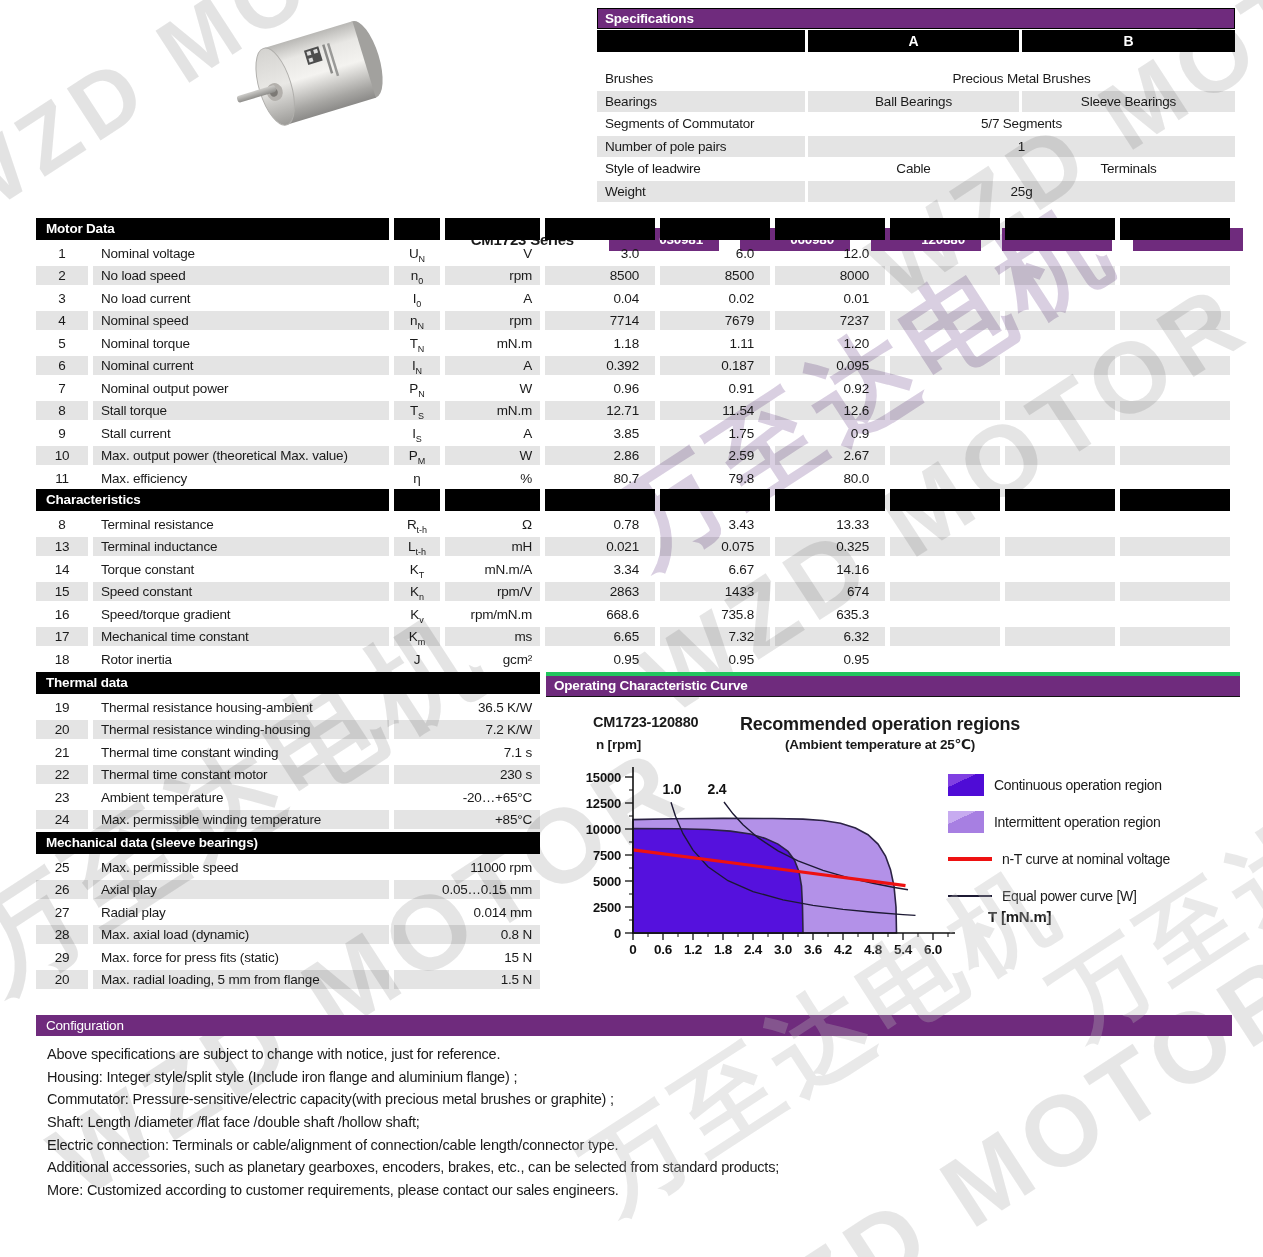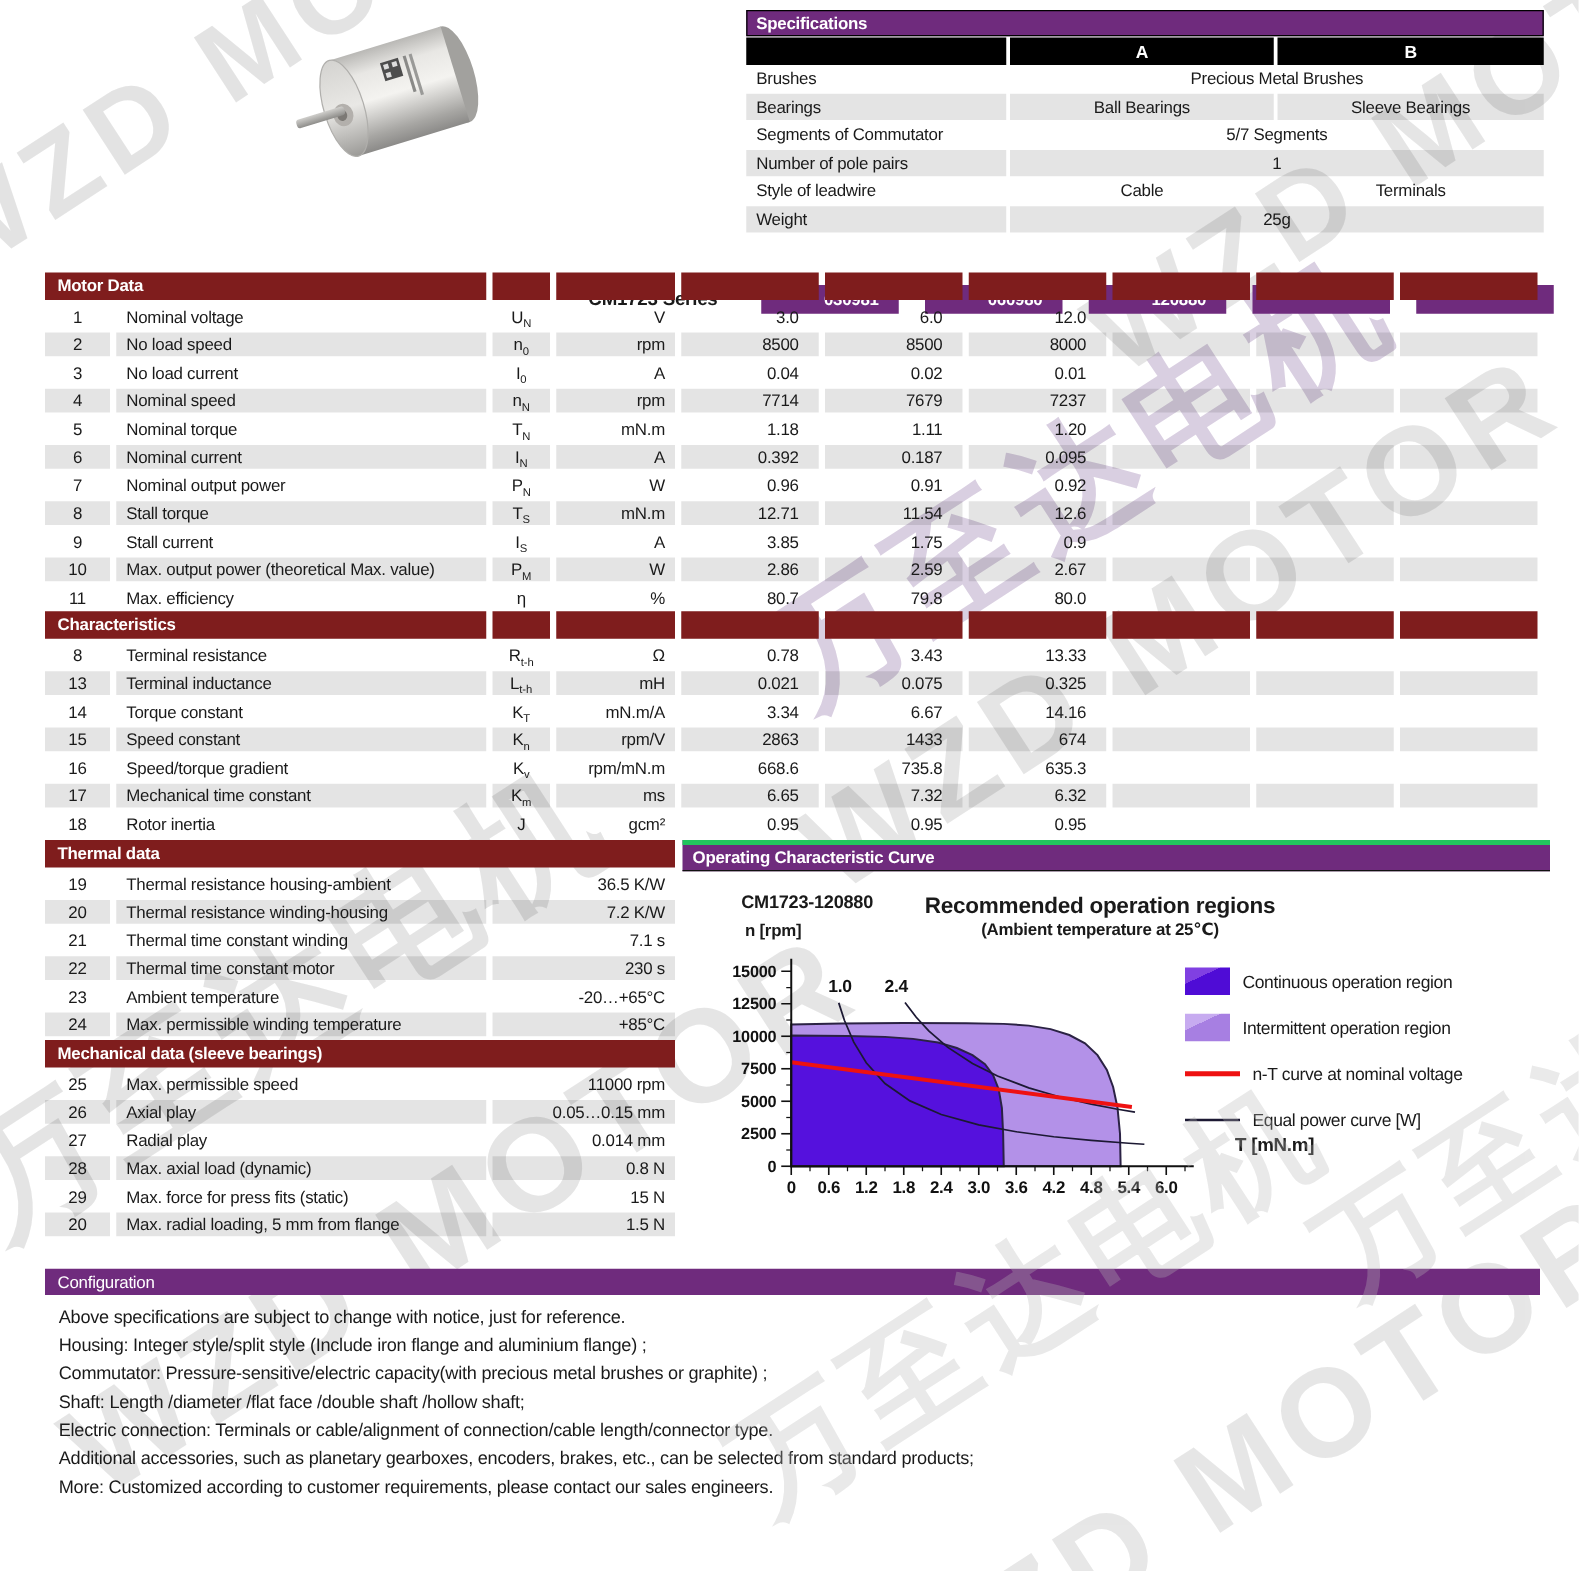--- a/index.html
+++ b/index.html
@@ -21,21 +21,21 @@
   #wm9{left:1030px;top:960px;font-size:95px;color:#b9b9b9;}
   
   #motor{left:233px;top:10px;}
   
   #spec{left:597px;top:8px;width:638px;}
   #spec-banner{height:19px;background:#6f2b7d;border:1px solid #000;color:#fff;
                font-weight:bold;font-size:13.5px;line-height:19px;padding-left:7px;}
   #spec-head{display:grid;grid-template-columns:208px 211px 213px;column-gap:3px;height:22px;margin-top:1px;}
   #spec-head .hc{background:#000;color:#fff;font-weight:bold;font-size:14px;text-align:center;line-height:22px;}
   #spec-rows{display:grid;grid-template-columns:208px 211px 213px;column-gap:3px;
-             grid-auto-rows:21px;row-gap:1.5px;margin-top:0;font-size:13.5px;}
+             grid-auto-rows:21px;row-gap:1.5px;margin-top:16px;font-size:13.5px;}
   .sc{line-height:21px;}
   .sc.lab{padding-left:8px;}
   .sc.ctr{text-align:center;}
   .sp2{grid-column:2/4;}
   .shade{background:rgba(0,0,0,0.107);}
   
   .tgrid{position:absolute;left:36px;display:grid;z-index:1;
          grid-template-columns:52px 296px 46px 95px repeat(6,110px);
          column-gap:5px;grid-template-rows:22px;grid-auto-rows:19px;row-gap:3.5px;font-size:13.5px;}
   .lgrid{position:absolute;left:36px;display:grid;z-index:1;
@@ -44,21 +44,21 @@
   #series-row{position:absolute;left:36px;top:192px;display:grid;z-index:1;
          grid-template-columns:52px 296px 46px 95px repeat(6,110px);
          column-gap:21px;grid-template-rows:23px;margin-top:36px;}
   #series-label{grid-column:1/5;text-align:right;font-weight:bold;font-size:15px;line-height:23px;padding-right:14px;}
   .mcell{background:#6f2b7d;color:#fff;font-weight:bold;font-size:13.5px;text-align:right;
          padding-right:16px;line-height:23px;}
   #sec-motor{top:218px;}
   #sec-char{top:489px;}
   #sec-thermal{top:672px;}
   #sec-mech{top:832px;}
-  .bn{background:#7f1d1d;}
+  .bn{background:#000000;}
   .bt{color:#fff;font-weight:bold;font-size:13.5px;line-height:22px;padding-left:10px;}
   .c12{grid-column:1/3;} .c3{grid-column:3;} .c4{grid-column:4;} .c13{grid-column:1/4;}
   .c{line-height:19px;}
   .c.num{text-align:center;}
   .c.lab{padding-left:8px;}
   .c.sym{text-align:center;}
   .c.sym sub{font-size:9px;letter-spacing:0;}
   .c.unit{text-align:right;padding-right:8px;}
   .c.val{text-align:right;padding-right:16px;}
   .c.lval{text-align:right;padding-right:8px;}

